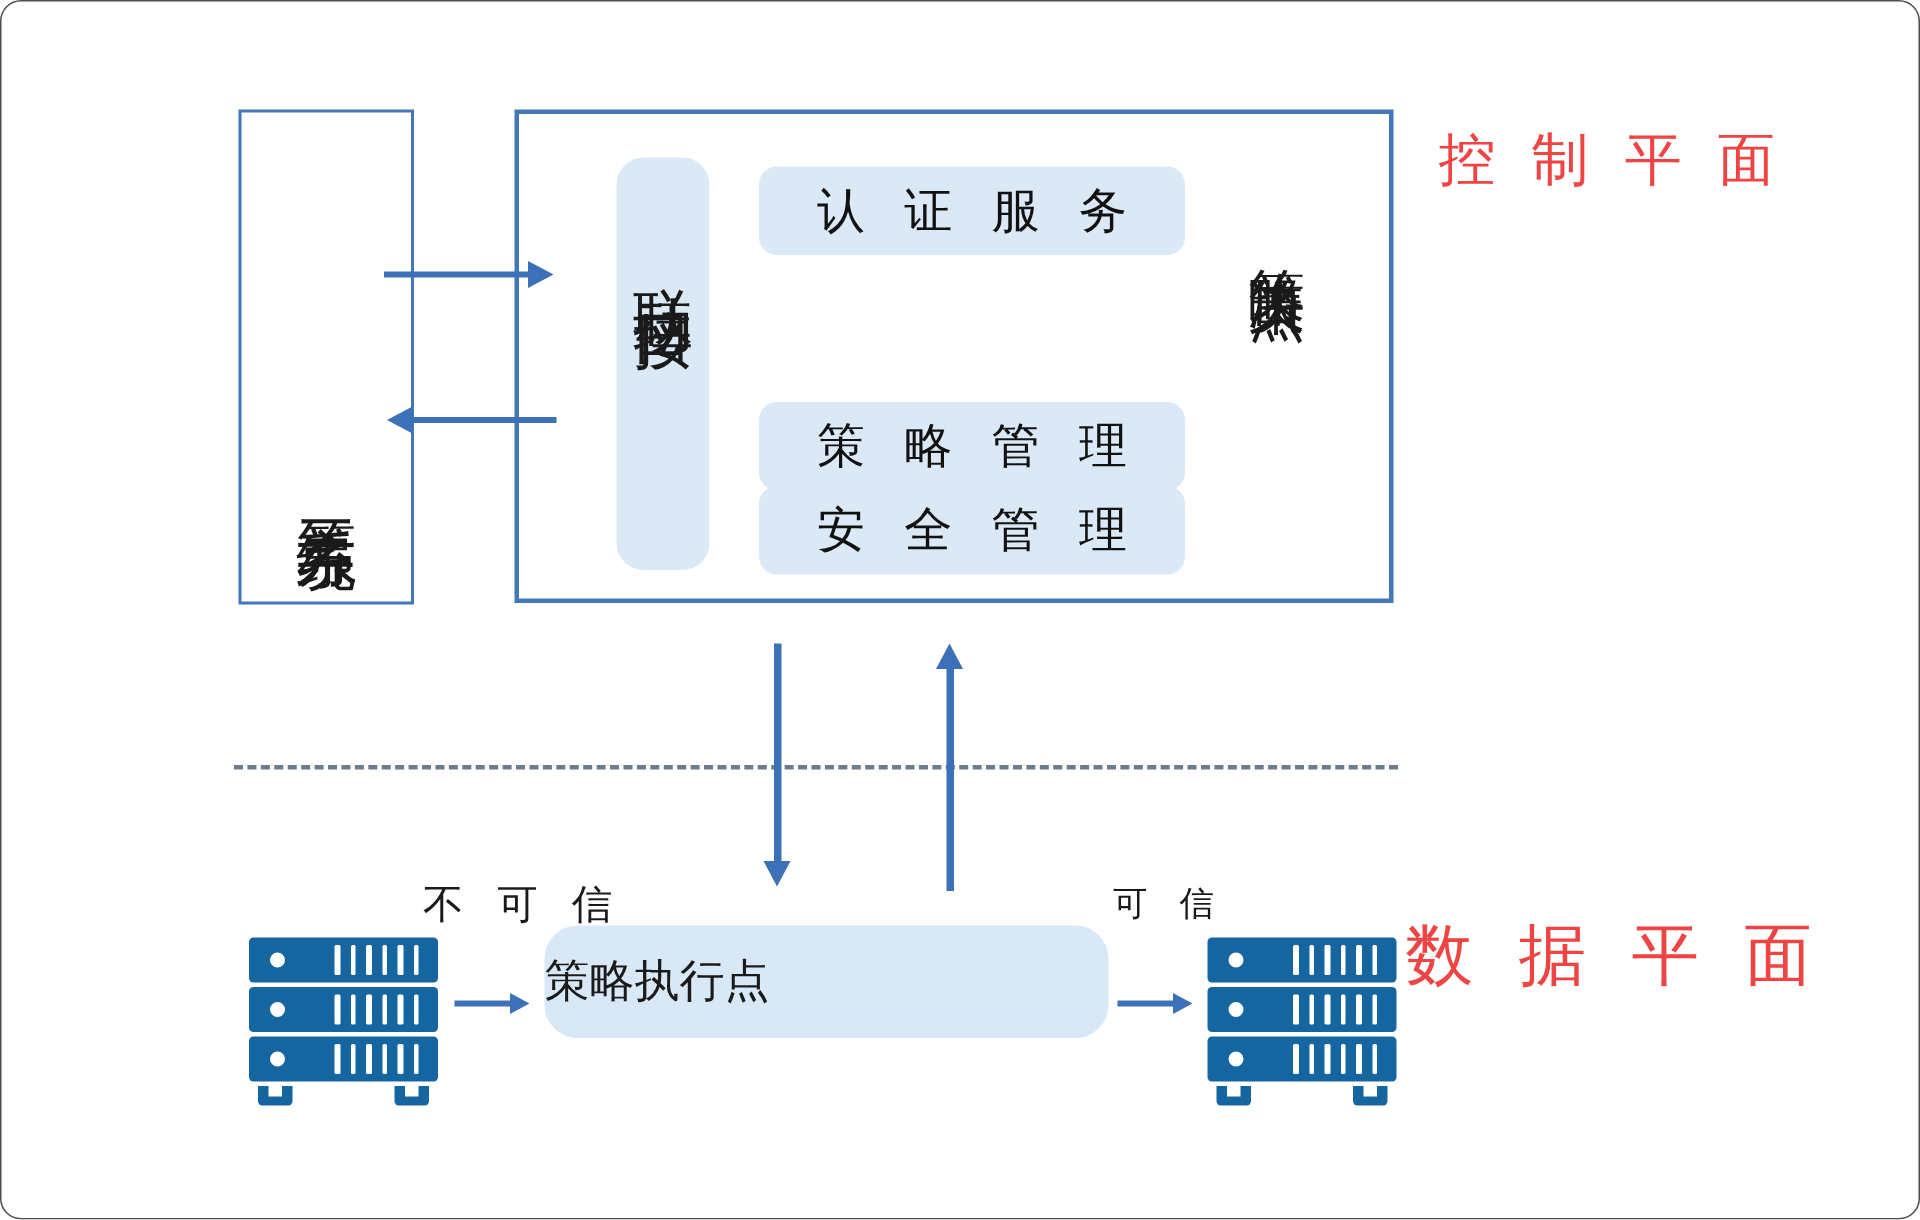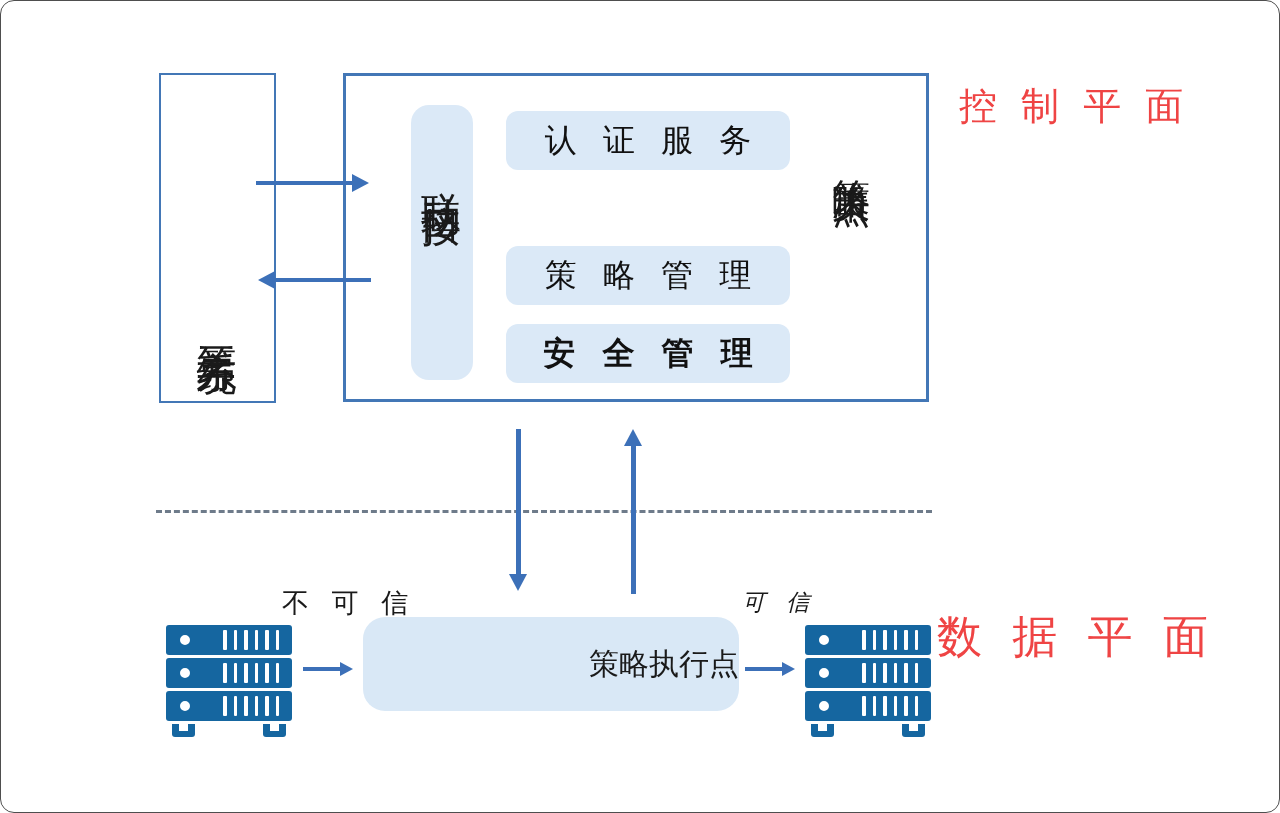--- a/index.html
+++ b/index.html
@@ -91,22 +91,22 @@
     <div class="abs vtext" style="left:50%; top:136px; transform:translateX(-50%); font-size:40px; letter-spacing:2px; height:216px;">第三方系统</div>
   </div>
 
   <div class="abs outline-box" style="left:342px; top:72px; width:586px; height:329px;">
 
     <div class="abs fill-box" style="left:65px; top:29px; width:62px; height:275px; border-radius:18px;">
       <div class="abs vtext" style="left:50%; top:55px; transform:translateX(-50%); font-size:40px; letter-spacing:7px;">联动接口</div>
     </div>
 
     <div class="svc-box fill-box" style="top:35px;">认 证 服 务</div>
-    <div class="svc-box fill-box" style="top:170px;">策 略 管 理</div>
-    <div class="svc-box fill-box" style="top:248px;font-weight:bold;">安 全 管 理</div>
+    <div class="svc-box fill-box" style="top:192px;">策 略 管 理</div>
+    <div class="svc-box fill-box" style="top:248px;">安 全 管 理</div>
 
     <div class="abs vtext" style="left:486px; top:73px; width:44px; font-size:38px; letter-spacing:2.5px;">策略决策点</div>
   </div>
 
   <div class="abs plane-label" style="left:958px; top:80px;">控 制 平 面</div>
 
   <div class="abs h-arrow" style="left:255px; top:173px; width:113px; height:18px;">
     <span class="shaft"></span>
     <span class="head-right"></span>
   </div>
@@ -120,21 +120,21 @@
   <div class="abs v-arrow" style="left:508px; top:428px; width:18px; height:162px;">
     <span class="shaft"></span>
     <span class="head-down"></span>
   </div>
   <div class="abs v-arrow" style="left:623px; top:428px; width:18px; height:165px;">
     <span class="head-up"></span>
     <span class="shaft"></span>
   </div>
 
   <div class="abs" style="left:281px; top:584px; font-size:27px; letter-spacing:7px; white-space:nowrap;">不 可 信</div>
-  <div class="abs" style="left:741px; top:586px; font-size:23px; letter-spacing:7px; white-space:nowrap;font-style:italic;">可 信</div>
+  <div class="abs" style="left:741px; top:586px; font-size:23px; letter-spacing:7px; white-space:nowrap;">可 信</div>
 
   <div class="abs server" style="left:165px; top:624px;">
     <div class="unit">
       <span class="ring"></span>
       <span class="bars">
           <i></i>
           <i></i>
           <i></i>
           <i></i>
           <i></i>
@@ -167,22 +167,22 @@
       <span class="foot" style="left:6px;"></span>
       <span class="foot" style="right:6px;"></span>
     </div>
   </div>
 
   <div class="abs h-arrow small" style="left:302px; top:660px; width:50px; height:16px;">
     <span class="shaft"></span>
     <span class="head-right"></span>
   </div>
 
-  <div class="abs fill-box" style="left:362px; top:616px; width:376px; height:94px; border-radius:22px; background:#d9e8f6;
-       display:flex; flex-direction:column; align-items:flex-end; justify-content:center; line-height:1.32;">
+  <div class="abs fill-box" style="left:362px; top:616px; width:376px; height:75px; border-radius:22px; background:#d9e8f6;
+       display:flex; flex-direction:column; align-items:flex-start; justify-content:center; line-height:1.32;">
     <div style="font-size:30px;">策略执行点</div>
   </div>
 
   <div class="abs h-arrow small" style="left:744px; top:660px; width:50px; height:16px;">
     <span class="shaft"></span>
     <span class="head-right"></span>
   </div>
 
   <div class="abs server" style="left:804px; top:624px;">
     <div class="unit">

